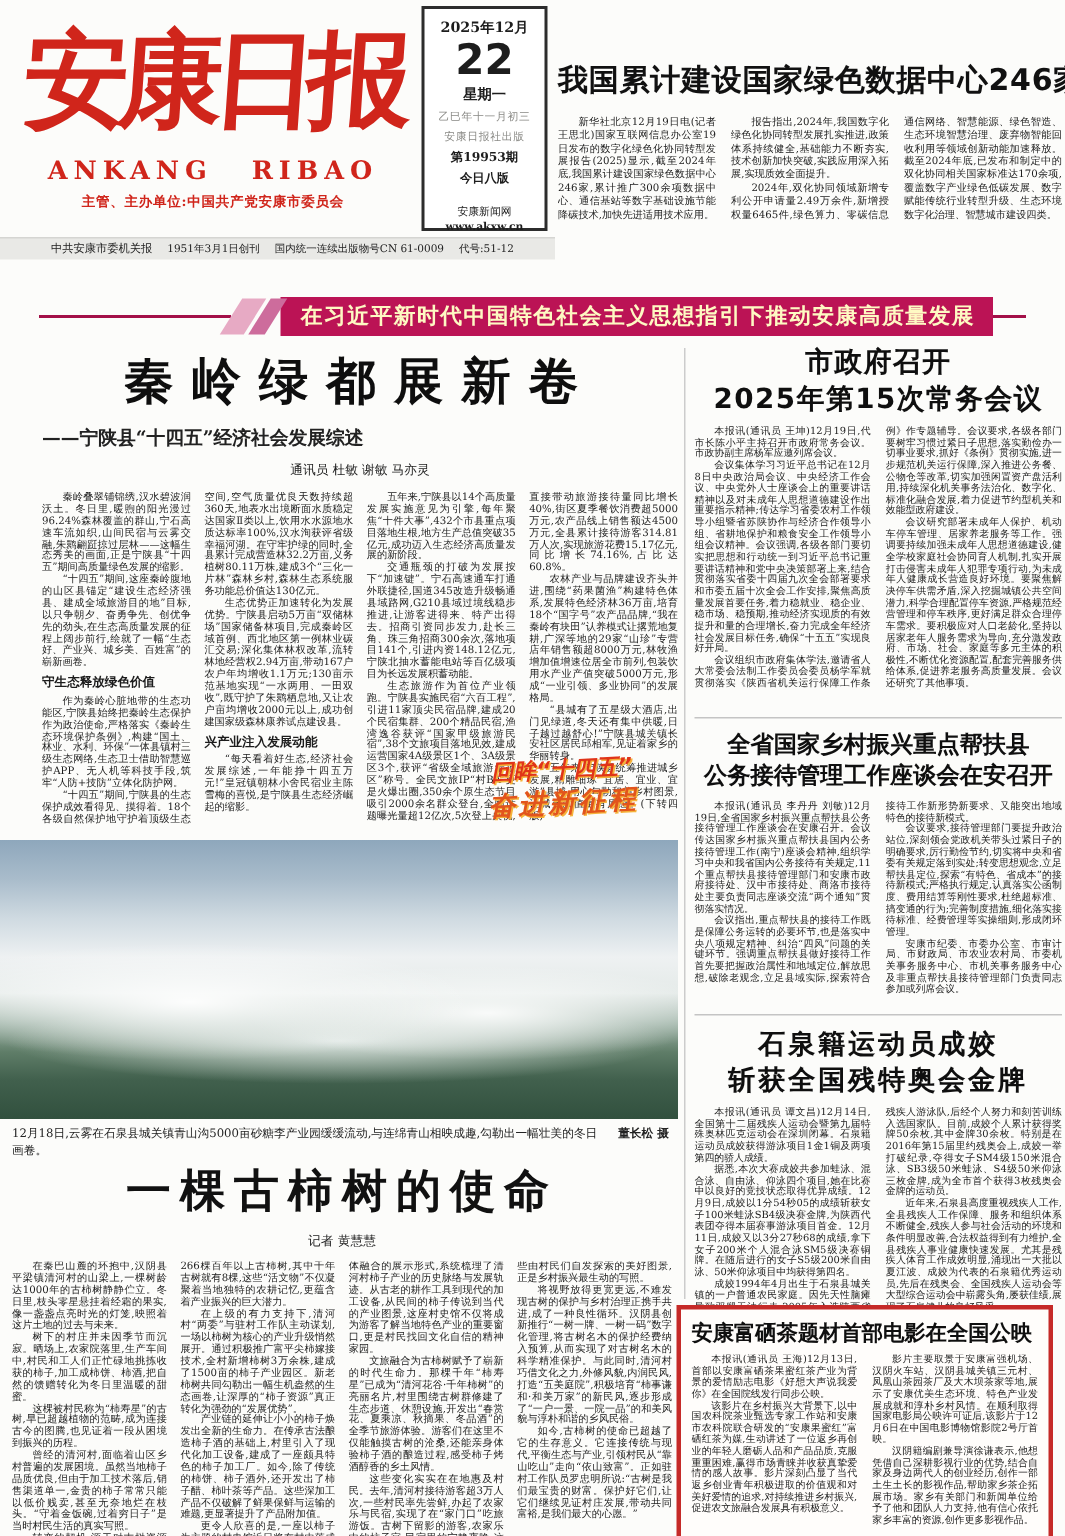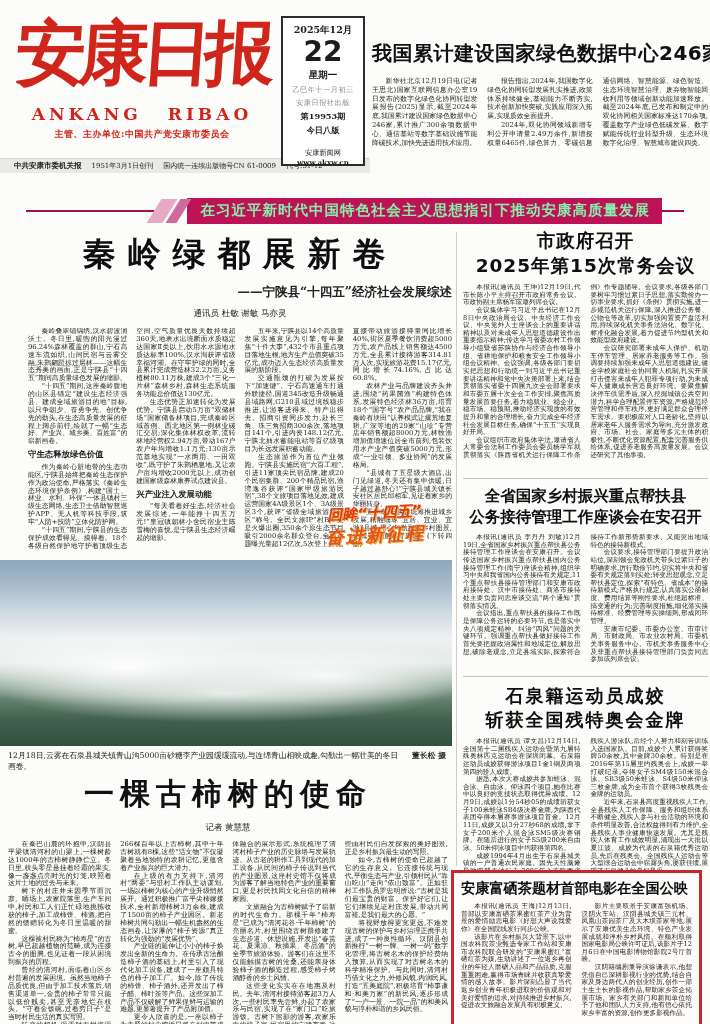--- a/index.html
+++ b/index.html
@@ -8,23 +8,23 @@
   
   .masthead{position:absolute;left:6px;top:4px;width:272px;height:152px;text-align:center;}
   .calligraphy{font-family:"DejaVu Serif",serif;font-weight:bold;color:#d0251b;
                font-size:70px;letter-spacing:-7px;line-height:1.4;transform:skewX(-4deg);white-space:nowrap;}
   .pinyin{font-family:"DejaVu Serif",serif;font-weight:bold;color:#d0251b;font-size:17px;
           letter-spacing:4px;word-spacing:16px;margin-top:2px;}
   .supervisor{color:#d0251b;font-size:9px;font-weight:bold;margin-top:4px;letter-spacing:.5px;}
   .info-bar{position:absolute;left:0;top:158px;width:370px;height:15px;background:#e9e9e6;
             border-top:1px solid #d5d5d2;display:flex;align-items:center;gap:10px;
             font-size:7px;color:#222;padding-left:14px;box-sizing:border-box;white-space:nowrap;}
-  .info-bar .org{font-weight:bold;font-size:7.5px;}
-  
-  .date-box{position:absolute;left:281px;top:16px;width:84px;height:150px;border:2px solid #2c2c2c;
+  .info-bar .org{font-weight:normal;font-size:7.5px;margin-left:20px;}
+  
+  .date-box{position:absolute;left:281px;top:4px;width:84px;height:150px;border:2px solid #2c2c2c;
             text-align:center;padding-top:6px;box-sizing:border-box;background:#fff;}
   .date-box .month{font-size:9.5px;font-weight:bold;}
   .date-box .day{font-size:28px;font-weight:bold;line-height:1.1;font-family:"DejaVu Sans",sans-serif;}
   .date-box .weekday{font-size:9.5px;font-weight:bold;margin-top:1px;}
   .date-box .lunar,.date-box .publisher{font-size:7.2px;color:#8a8a86;margin-top:3px;letter-spacing:.5px;}
   .date-box .issue,.date-box .pages{font-size:8.2px;font-weight:bold;margin-top:3px;}
   .date-box .site{margin-top:12px;font-size:7.2px;}
   .date-box .url{font-size:7.2px;font-weight:bold;}
   
   .body-text{font-size:6.8px;line-height:1.16;text-align:justify;color:#1c1c1c;overflow:hidden;}
@@ -40,27 +40,27 @@
                  font-size:20px;letter-spacing:.5px;white-space:nowrap;color:#111;}
   .green-data .body-text{height:96px;line-height:1.3;}
   
   .banner{position:absolute;left:26px;top:198px;width:658px;height:26px;display:flex;align-items:center;}
   .banner .line{height:2px;background:#a31048;}
   .banner .line.l{flex:1;}
   .banner .line.r{width:22px;}
   .banner .shape{height:24px;transform:skewX(-32deg);}
   .banner .s1{width:16px;background:#e7aac4;margin-right:3px;}
   .banner .s2{width:11px;background:#cd6c9c;margin-right:3px;}
-  .banner .bar{background:#bb1355;color:#86efac;font-family:"DejaVu Sans",sans-serif;font-weight:bold;
+  .banner .bar{background:#bb1355;color:#fef9c3;font-family:"DejaVu Sans",sans-serif;font-weight:bold;
                font-size:14.5px;letter-spacing:1px;padding:3px 12px 4px 14px;white-space:nowrap;}
   
   .qinling{position:absolute;left:28px;top:232px;width:424px;}
   .qinling h2{margin:0;text-align:center;font-family:"DejaVu Sans",sans-serif;font-weight:bold;
               font-size:33px;letter-spacing:12px;color:#0e0e0e;white-space:nowrap;}
-  .qinling .subtitle{text-align:right;font-size:12.5px;font-weight:bold;margin-top:7px;color:#222;}
+  .qinling .subtitle{text-align:left;font-size:12.5px;font-weight:bold;margin-top:7px;color:#222;}
   .byline{text-align:center;font-size:8.5px;margin-top:7px;color:#222;}
   .qinling .body-text{margin-top:8px;height:226px;}
   .huimou{position:absolute;left:295px;top:504px;width:160px;transform:rotate(-3deg);
           font-family:"DejaVu Sans",sans-serif;font-weight:bold;font-style:italic;text-align:center;
           pointer-events:none;}
   .huimou .l1{font-size:15px;color:#e03418;text-shadow:1px 1px 0 #f5b23a;white-space:nowrap;}
   .huimou .l2{font-size:18px;color:#e2541c;text-shadow:1px 1px 0 #f5b23a;letter-spacing:2px;white-space:nowrap;}
   
   .photo{position:absolute;left:0;top:560px;width:452px;height:186px;
          background:
@@ -185,22 +185,22 @@
         <p>在秦巴山麓的环抱中,汉阴县平梁镇清河村的山梁上,一棵树龄达1000年的古柿树静静伫立。冬日里,枝头零星悬挂着经霜的果实,像一盏盏点亮时光的灯笼,映照着这片土地的过去与未来。</p>
         <p>树下的村庄并未因季节而沉寂。晒场上,农家院落里,生产车间中,村民和工人们正忙碌地挑拣收获的柿子,加工成柿饼、柿酒,把自然的馈赠转化为冬日里温暖的甜蜜。</p>
         <p>这棵被村民称为“柿寿星”的古树,早已超越植物的范畴,成为连接古今的图腾,也见证着一段从困境到振兴的历程。</p>
         <p>曾经的清河村,面临着山区乡村普遍的发展困境。虽然当地柿子品质优良,但由于加工技术落后,销售渠道单一,金贵的柿子常常只能以低价贱卖,甚至无奈地烂在枝头。“守着金饭碗,过着穷日子”是当时村民生活的真实写照。</p>
         <p>转变的契机,源于对古树资源的重新发现与科学规划。村里现存266棵百年以上古柿树,其中千年古树就有8棵,这些“活文物”不仅凝聚着当地独特的农耕记忆,更蕴含着产业振兴的巨大潜力。</p>
         <p>在上级的有力支持下,清河村“两委”与驻村工作队主动谋划,一场以柿树为核心的产业升级悄然展开。通过积极推广富平尖柿嫁接技术,全村新增柿树3万余株,建成了1500亩的柿子产业园区。新老柿树共同勾勒出一幅生机盎然的生态画卷,让深厚的“柿子资源”真正转化为强劲的“发展优势”。</p>
         <p>产业链的延伸让小小的柿子焕发出全新的生命力。在传承古法酿造柿子酒的基础上,村里引入了现代化加工设备,建成了一座颇具特色的柿子加工厂。如今,除了传统的柿饼、柿子酒外,还开发出了柿子醋、柿叶茶等产品。这些深加工产品不仅破解了鲜果保鲜与运输的难题,更显著提升了产品附加值。</p>
         <p>更令人欣喜的是,一座以柿子为主题的村史馆近日将在村中落成开放。馆内采用图文、实物与多媒体融合的展示形式,系统梳理了清河村柿子产业的历史脉络与发展轨迹。从古老的耕作工具到现代的加工设备,从民间的柿子传说到当代的产业图景,这座村史馆不仅将成为游客了解当地特色产业的重要窗口,更是村民找回文化自信的精神家园。</p>
         <p>文旅融合为古柿树赋予了崭新的时代生命力。那棵千年“柿寿星”已成为“清河花谷·千年柿树”的亮丽名片,村里围绕古树群修建了生态步道、休憩设施,开发出“春赏花、夏乘凉、秋摘果、冬品酒”的全季节旅游体验。游客们在这里不仅能触摸古树的沧桑,还能亲身体验柿子酒的酿造过程,感受柿子烤酒醇香的乡土风情。</p>
         <p>这些变化实实在在地惠及村民。去年,清河村接待游客超3万人次,一些村民率先尝鲜,办起了农家乐与民宿,实现了在“家门口”吃旅游饭。古树下留影的游客,农家乐中的柿子宴,民宿里的宁静夜晚,这些由村民们自发探索的美好图景,正是乡村振兴最生动的写照。</p>
+        <p>将视野放得更宽更远,不难发现古树的保护与乡村治理正携手共进,成了一种良性循环。汉阴县创新推行“一树一牌、一树一码”数字化管理,将古树名木的保护经费纳入预算,从而实现了对古树名木的科学精准保护。与此同时,清河村巧借文化之力,外修风貌,内润民风,打造“五美庭院”,积极培育“柿事谦和·和美万家”的新民风,逐步形成了“一户一景、一院一品”的和美风貌与淳朴和谐的乡风民俗。</p>
         <p>如今,古柿树的使命已超越了它的生存意义。它连接传统与现代,平衡生态与产业,引领村民从“靠山吃山”走向“依山致富”。正如驻村工作队员罗忠明所说:“古树是我们最宝贵的财富。保护好它们,让它们继续见证村庄发展,带动共同富裕,是我们最大的心愿。”</p>
-        <p>将视野放得更宽更远,不难发现古树的保护与乡村治理正携手共进,成了一种良性循环。汉阴县创新推行“一树一牌、一树一码”数字化管理,将古树名木的保护经费纳入预算,从而实现了对古树名木的科学精准保护。与此同时,清河村巧借文化之力,外修风貌,内润民风,打造“五美庭院”,积极培育“柿事谦和·和美万家”的新民风,逐步形成了“一户一景、一院一品”的和美风貌与淳朴和谐的乡风民俗。</p>
       </div>
   </div>
 
   <div class="vline"></div>
 
   <div class="right-col">
     <div class="r-article gov">
       <h3>
           <p>市政府召开</p>
           <p>2025年第15次常务会议</p>

